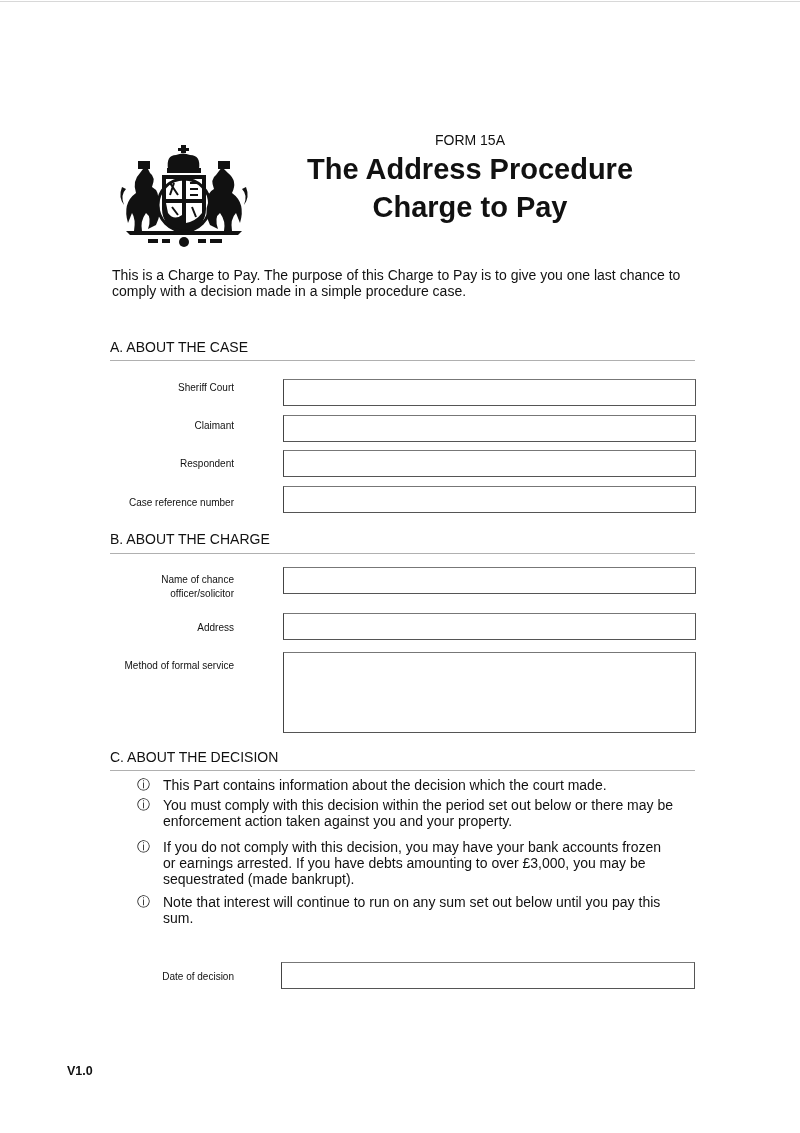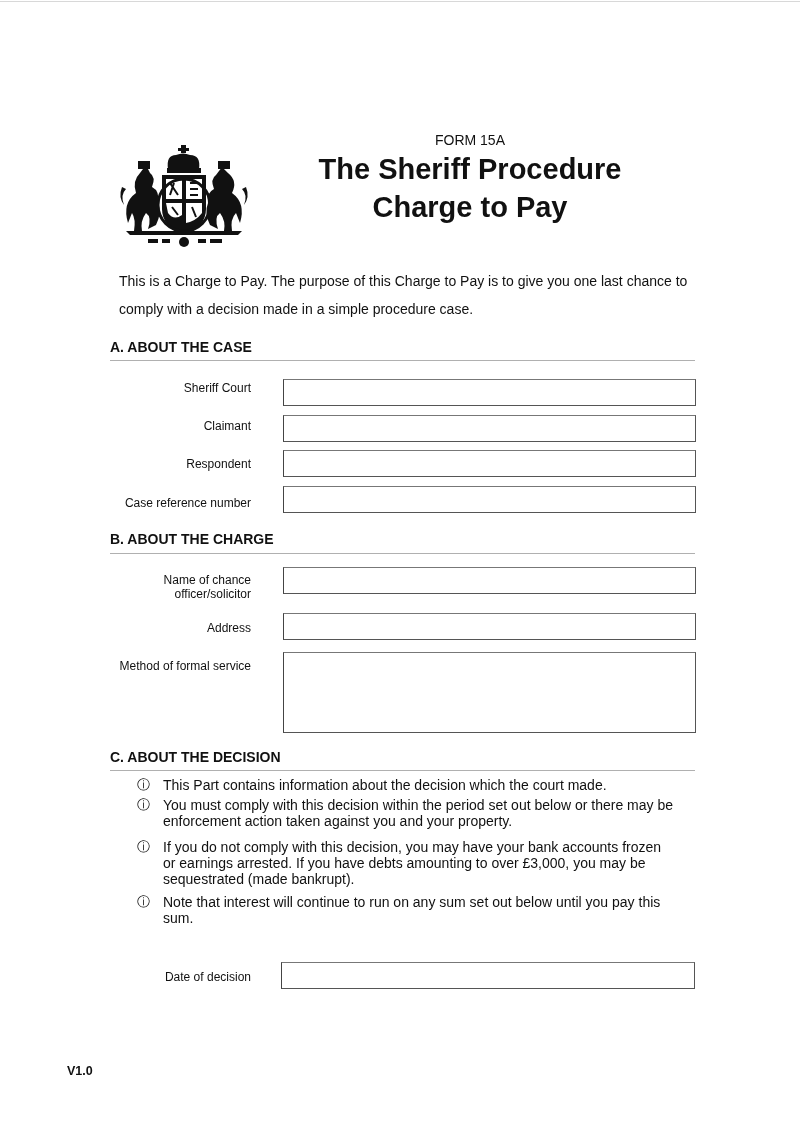--- a/index.html
+++ b/index.html
@@ -10,26 +10,26 @@
     }
     .topline { position: absolute; left: 0; top: 1px; width: 800px; height: 1px; background: #d8d8d8; }
 
     .crest { position: absolute; left: 118px; top: 143px; width: 132px; height: 105px; }
 
     .form-no { position: absolute; left: 320px; top: 132px; width: 300px; text-align: center;
       font-weight: normal; font-size: 14px; }
     .title { position: absolute; left: 270px; top: 150px; width: 400px; text-align: center;
       font-weight: bold; font-size: 29px; line-height: 38px; }
 
-    .intro { position: absolute; left: 119px; top: 267px; width: 590px; font-size: 14px; line-height: 28px; }
+    .intro { position: absolute; left: 112px; top: 267px; width: 590px; font-size: 14px; line-height: 16px; }
 
-    .section-h { position: absolute; left: 110px; font-weight: bold; font-size: 14px; }
+    .section-h { position: absolute; left: 110px; font-weight: normal; font-size: 14px; }
     .divider { position: absolute; left: 110px; width: 585px; height: 1px; background: #b0b0b0; }
 
-    .row-label { position: absolute; right: 549px; text-align: right; font-size: 12px; line-height: 14px; }
+    .row-label { position: absolute; right: 566px; text-align: right; font-size: 10px; line-height: 14px; }
     .field { position: absolute; left: 283px; width: 413px; border: 1px solid #555; border-top-color:#777; border-left-color:#444; background: #fff; box-sizing: border-box; }
 
     .info { position: absolute; left: 137px; width: 540px; font-size: 14px; line-height: 16px; display: flex; }
     .info .ico { width: 26px; flex: 0 0 26px; font-size: 13px; line-height: 16px; }
     .info .txt { flex: 1; }
 
     .version { position: absolute; left: 67px; top: 1064px; font-size: 12.5px; font-weight: bold; }
   </style>
 </head>
 <body>
@@ -58,21 +58,21 @@
     <path d="M128 44 Q132 54 126 62 Q130 52 124 46 Z"></path>
 
     <path d="M8 88 H124 L120 92 H12 Z"></path>
     <path d="M30 96 h10 v4 h-10z M44 96 h8 v4 h-8z M80 96 h8 v4 h-8z M92 96 h12 v4 h-12z"></path>
     <circle cx="66" cy="99" r="5"></circle>
   </g>
 </svg>
 
 <div class="form-no">FORM 15A</div>
 <div class="title">
-  <div>The Sheriff Procedure</div>
+  <div>The Address Procedure</div>
   <div>Charge to Pay</div>
 </div>
 
 <div class="intro">This is a Charge to Pay. The purpose of this Charge to Pay is to give you one last chance to comply with a decision made in a simple procedure case.</div>
 
 <div class="section-h" style="top:339px;">A. ABOUT THE CASE</div>
 <div class="divider" style="top:360px;"></div>
 
 <div class="row-label" style="top:381px;">Sheriff Court</div>
 <div class="field" style="top:379px;height:27px;"></div>

